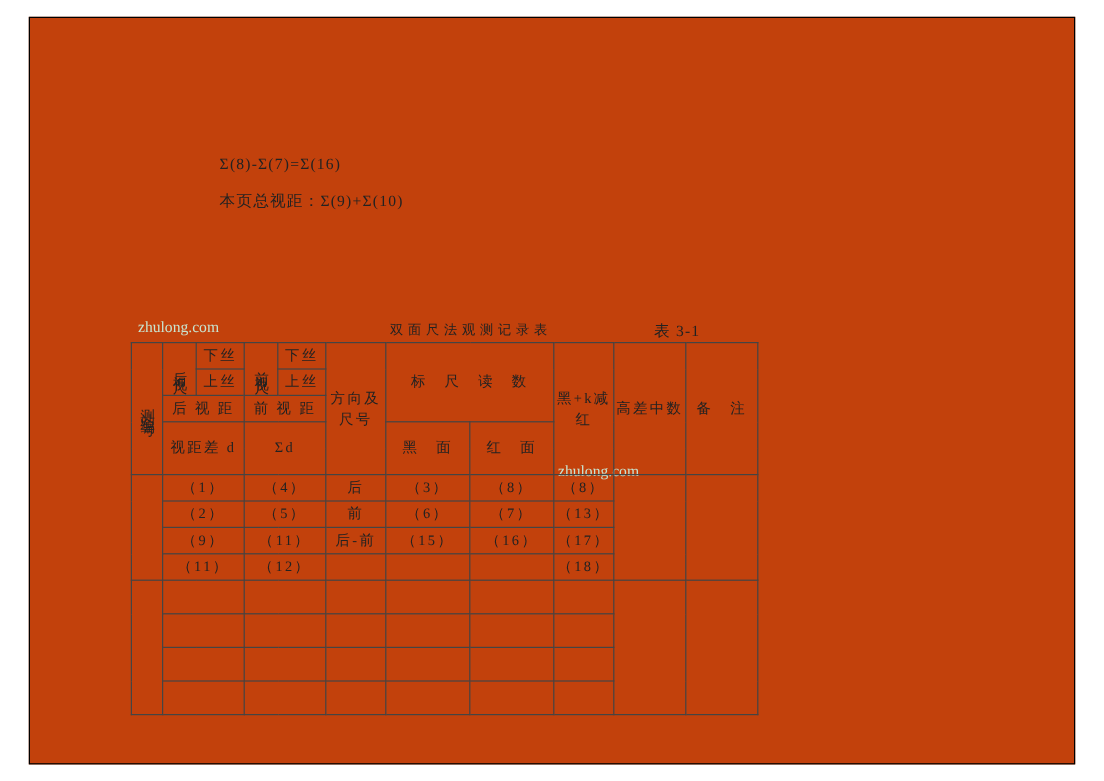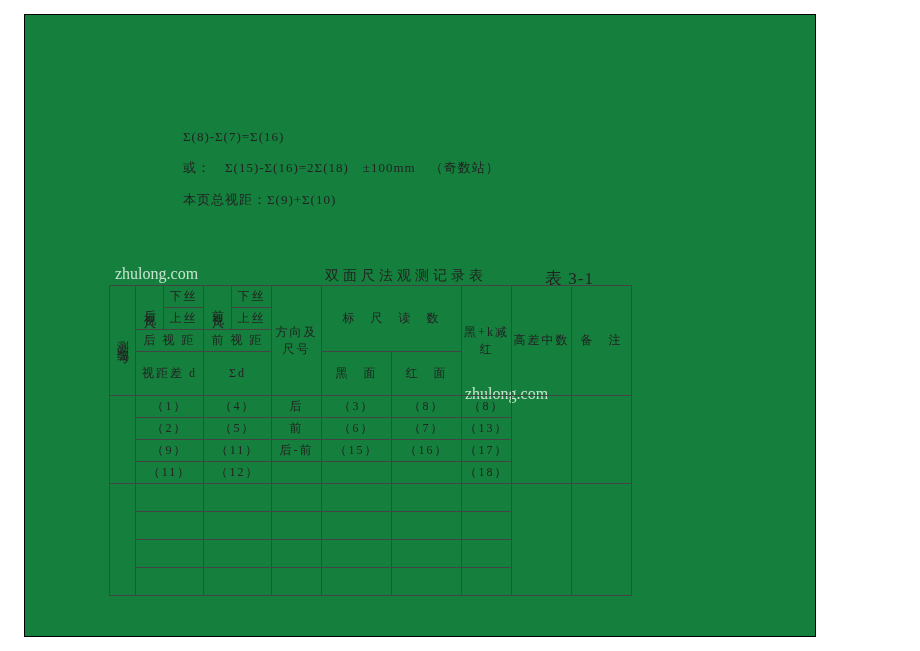--- a/index.html
+++ b/index.html
@@ -1,43 +1,42 @@
 <!DOCTYPE html>
 <html><head>
   <meta charset="utf-8">
   <style>
     * { box-sizing: border-box; margin: 0; padding: 0; }
     body { background: #fff; font-family: "SimSun", "宋体", serif; width: 920px; height: 651px; position: relative; }
-    .page { position: absolute; left: 24px; top: 14px; width: 792px; height: 623px; border: 1px solid #000; background: #15803d; }
+    .page { position: absolute; left: 24px; top: 14px; width: 872px; height: 623px; border: 1px solid #000; background: #c2410c; }
     .formulas { position: absolute; left: 158px; top: 110px; font-size: 13px; line-height: 1.8; letter-spacing: 1px; color: #222; }
     .formulas div { margin-bottom: 8px; }
-    .table-title { position: absolute; left: 300px; top: 252px; font-size: 14px; letter-spacing: 4px; color: #222; }
-    .table-num { position: absolute; left: 520px; top: 252px; font-size: 17px; color: #222; letter-spacing: 1px; }
+    .table-title { position: absolute; left: 300px; top: 252px; font-size: 11px; letter-spacing: 4px; color: #222; }
+    .table-num { position: absolute; left: 520px; top: 252px; font-size: 13px; color: #222; letter-spacing: 1px; }
     table.main { position: absolute; left: 84px; top: 270px; border-collapse: collapse; font-size: 12px; color: #222; }
     table.main td, table.main th { border: 1px solid #444; text-align: center; vertical-align: middle; letter-spacing: 2px; padding: 0; }
     .h24 { height: 22px; }
     .h22 { height: 22px; }
     .h30 { height: 28px; }
     .w26 { width: 26px; }
     .w28 { width: 28px; }
     .w40 { width: 40px; }
     .w50 { width: 50px; }
     .w60 { width: 60px; }
     .w70 { width: 70px; }
     .vtxt { writing-mode: vertical-rl; text-orientation: upright; letter-spacing: 4px; }
-    .watermark { position: absolute; font-size: 16px; color: #c8e4d0; pointer-events: none; }
+    .watermark { position: absolute; font-size: 13px; color: #c8e4d0; pointer-events: none; }
   </style>
 </head>
 <body>
 
 <div class="page">
 
   <div class="formulas">
     <div>Σ(8)-Σ(7)=Σ(16)</div>
-    <div>或：　Σ(15)-Σ(16)=2Σ(18)　±100mm　（奇数站）</div>
     <div>本页总视距：Σ(9)+Σ(10)</div>
   </div>
 
   <div class="table-title">双面尺法观测记录表</div>
   <div class="table-num">表 3-1</div>
 
   <div class="watermark" style="left:90px; top:250px;">zhulong.com</div>
   <div class="watermark" style="left:440px; top:370px;">zhulong.com</div>
 
   <table class="main">

